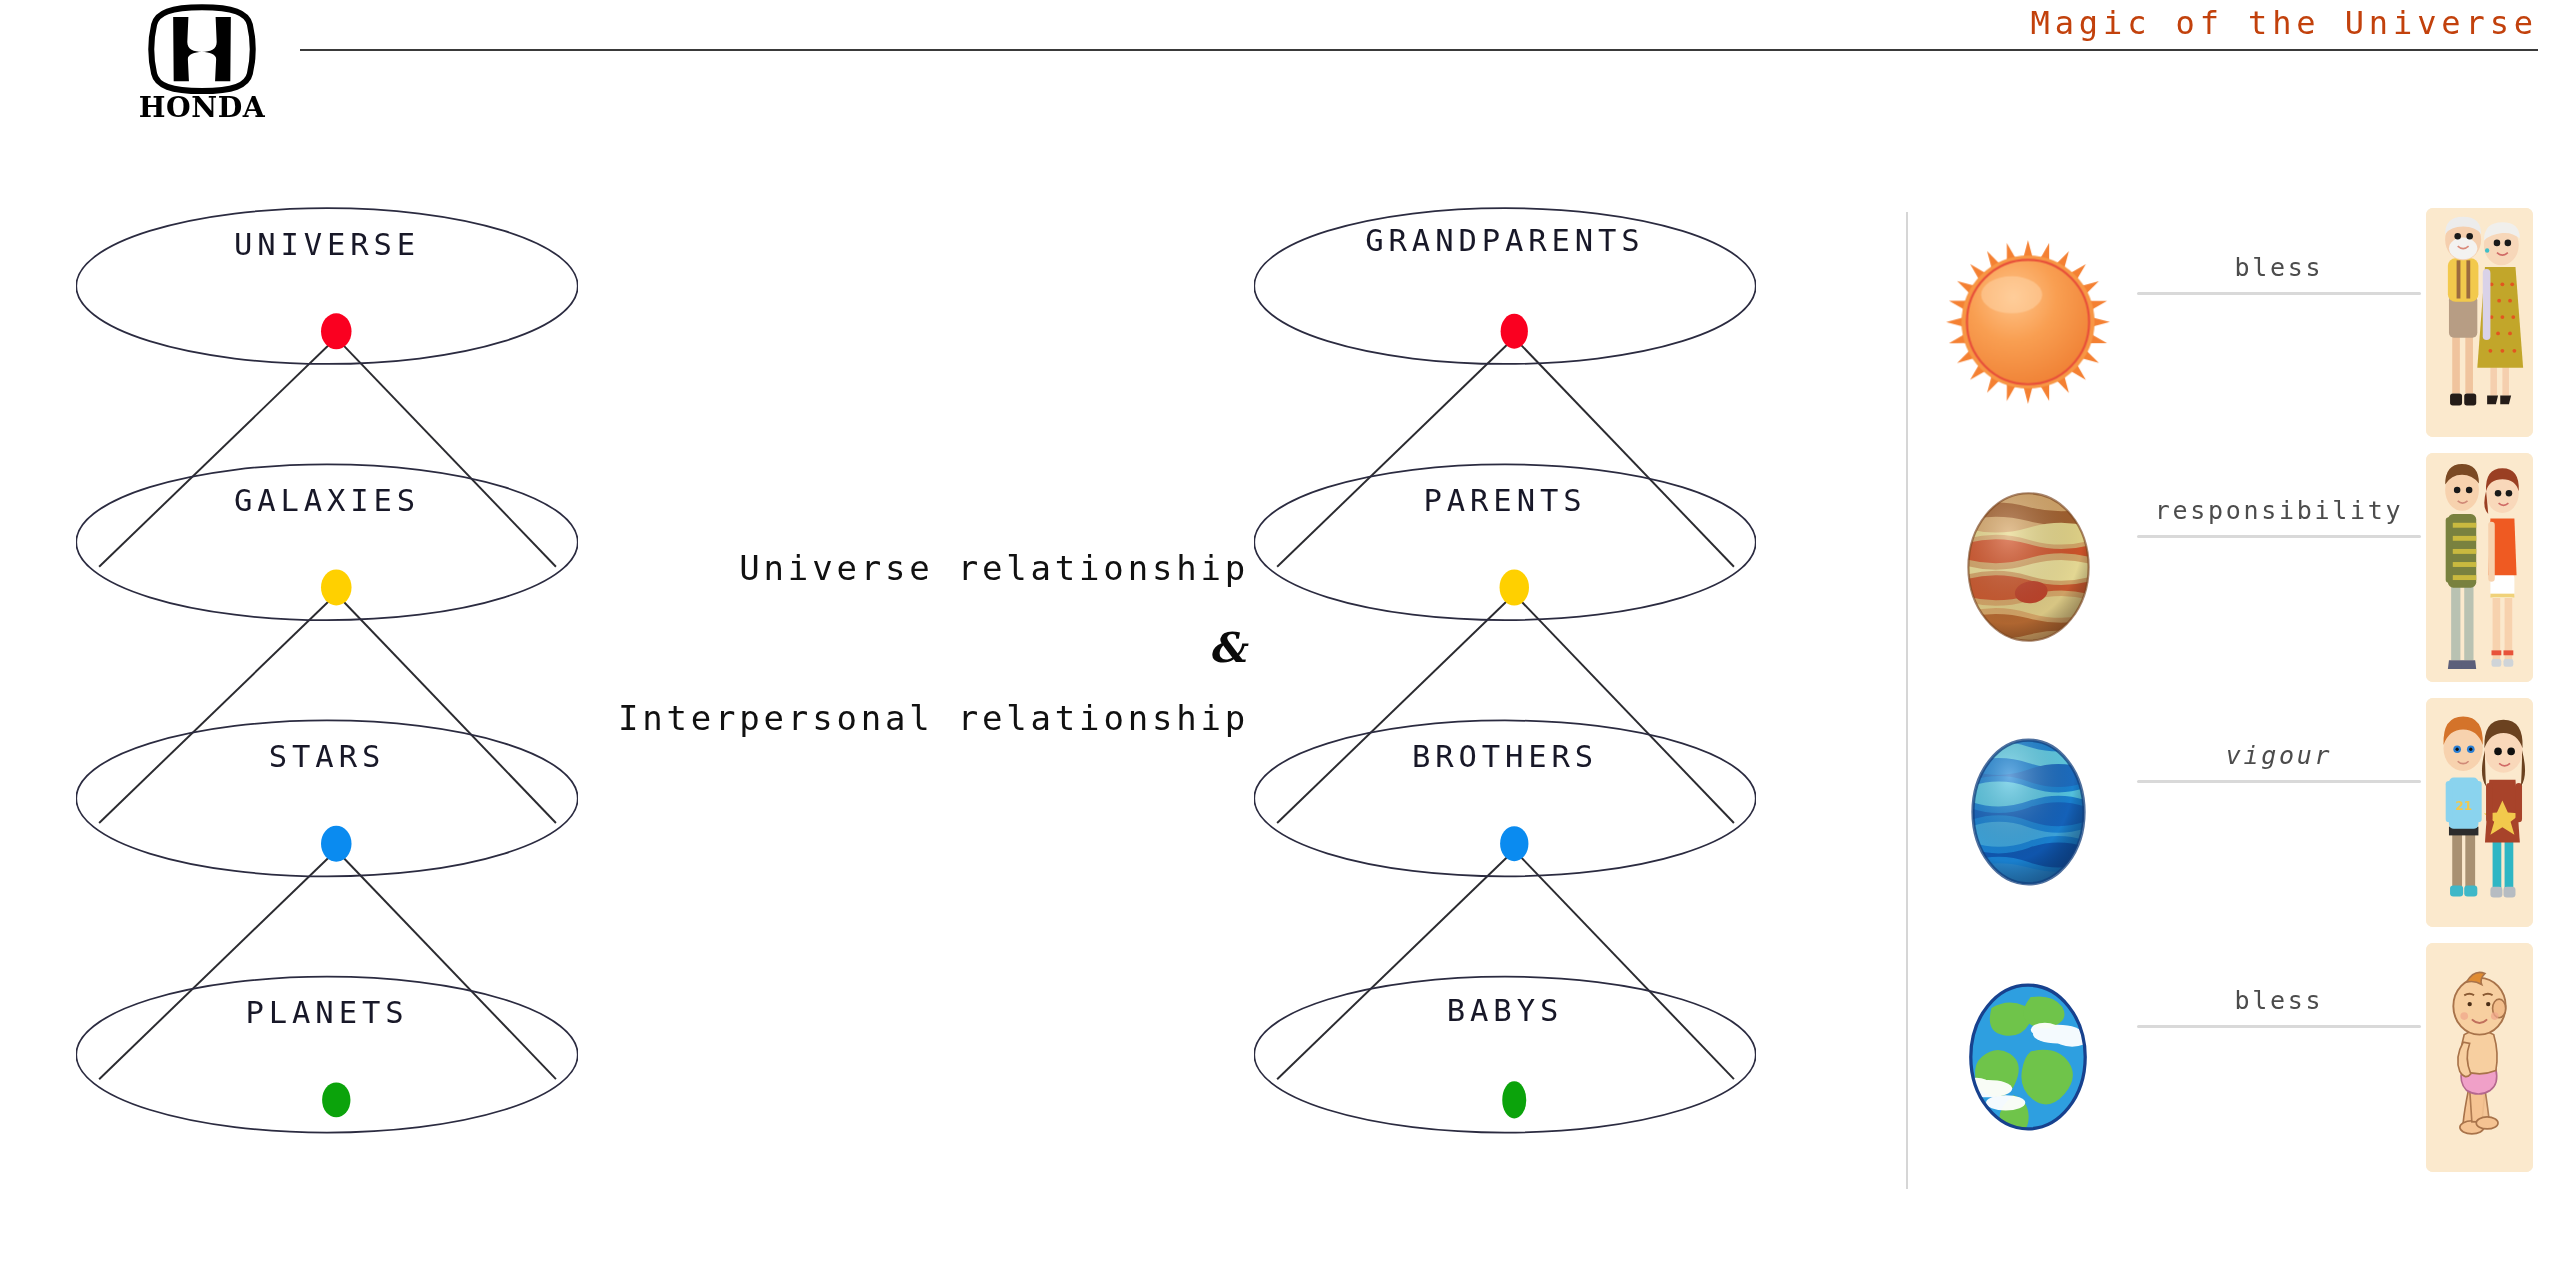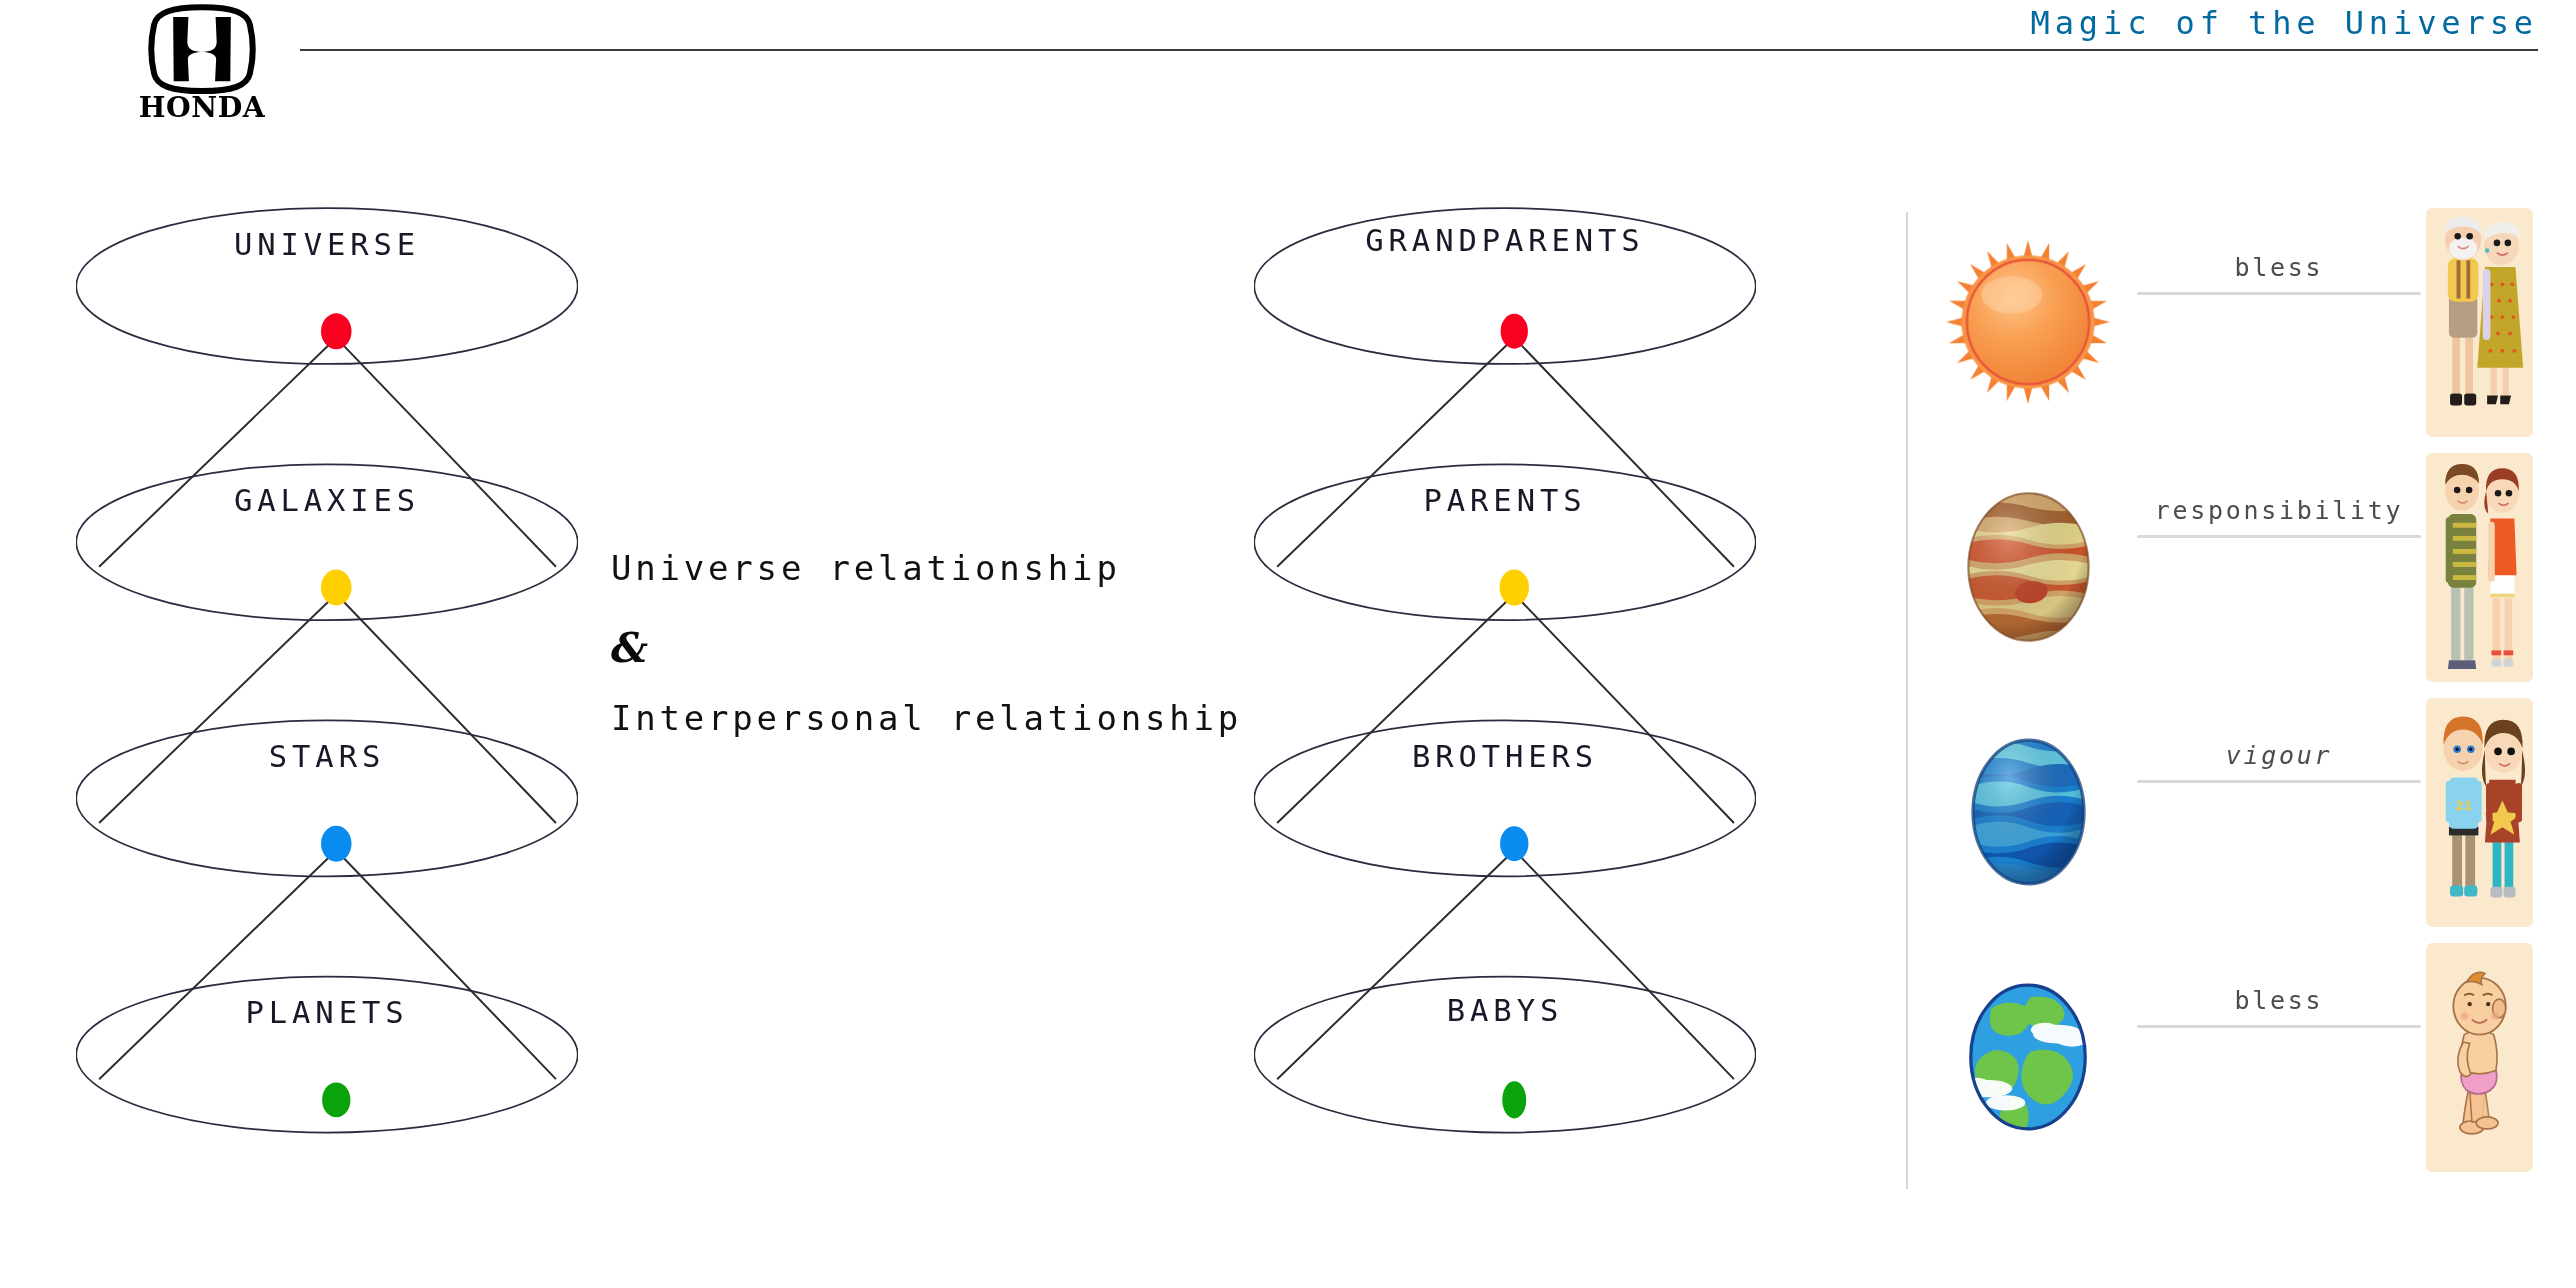--- a/index.html
+++ b/index.html
@@ -34,21 +34,21 @@
     left: 300px; top: 49px;
     width: 2238px; height: 0;
     border-top: 2.2px solid #3a3a3a;
   }
   #header-title {
     position: absolute;
     right: 38px; top: 6.5px;
     font-family: "DejaVu Sans Mono", "Liberation Mono", monospace;
     font-size: 32px;
     letter-spacing: 4.9px;
-    color: #0369a1;
+    color: #c2410c;
     white-space: nowrap;
     line-height: 1;
   }
 
   
   .cone-svg {
     position: absolute;
     top: 207px;
     height: 1003px;
   }
@@ -72,21 +72,21 @@
     fill: #181828;
     text-anchor: middle;
     dominant-baseline: middle;
   }
 
   
   #center-block {
     position: absolute;
     left: 611px; top: 551px;
     width: 638px;
-    text-align: left;
+    text-align: right;
   }
   #center-line-1, #center-line-3 {
     font-family: "DejaVu Sans Mono", "Liberation Mono", monospace;
     font-size: 34px;
     letter-spacing: 3.8px;
     color: #111111;
     white-space: nowrap;
     line-height: 1;
   }
   #center-line-1 { margin-bottom: 43px; }

